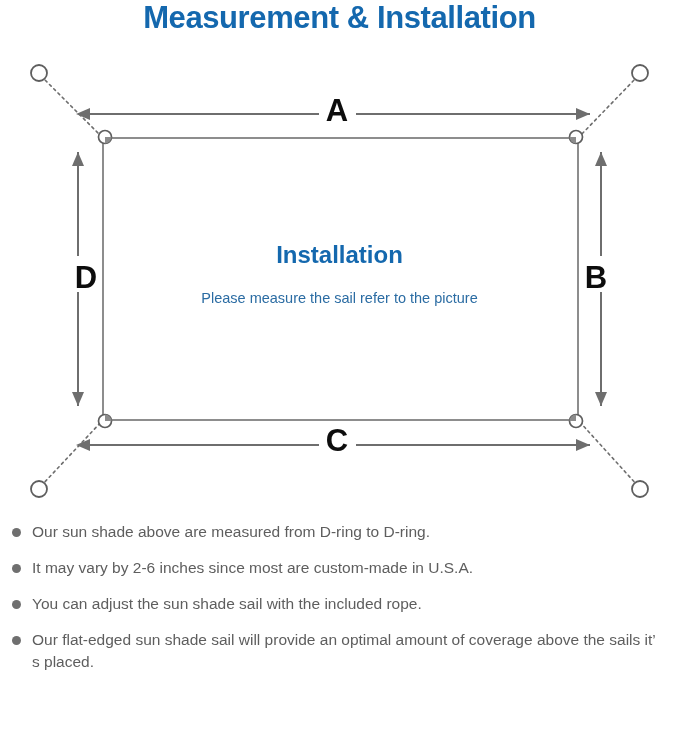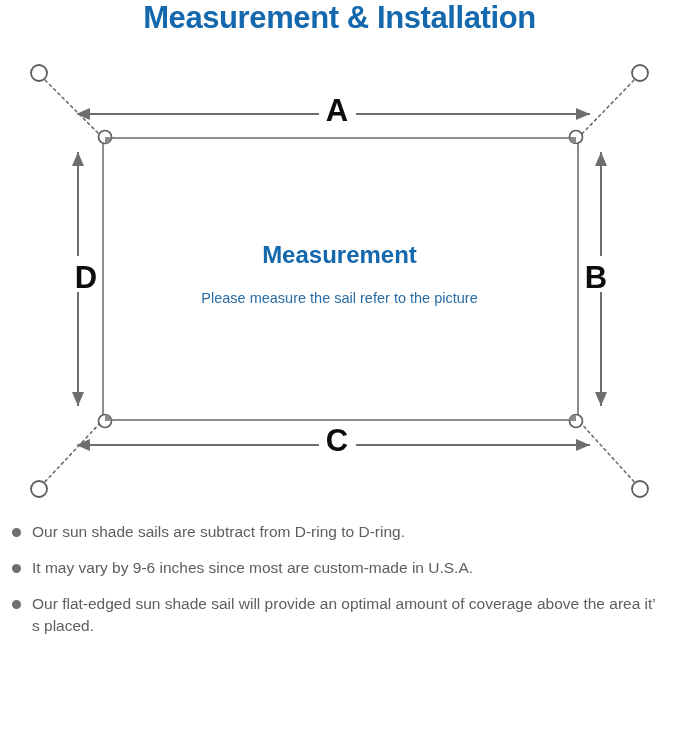--- a/index.html
+++ b/index.html
@@ -180,42 +180,46 @@
       <line x1="356" y1="401" x2="590" y2="401" marker-end="url(#arrR)"></line>
 
       <line x1="78" y1="212" x2="78" y2="108" marker-end="url(#arrR)"></line>
       <line x1="78" y1="248" x2="78" y2="362" marker-end="url(#arrR)"></line>
 
       <line x1="601" y1="212" x2="601" y2="108" marker-end="url(#arrR)"></line>
       <line x1="601" y1="248" x2="601" y2="362" marker-end="url(#arrR)"></line>
     </g>
   </svg>
 
-  <div class="sail-label">Measurement</div>
+  <div class="sail-label">Installation</div>
   <div class="sail-sublabel">Please measure the sail refer to the picture</div>
 
   <div class="dim-letter dim-a">A</div>
   <div class="dim-letter dim-b">B</div>
   <div class="dim-letter dim-c">C</div>
   <div class="dim-letter dim-d">D</div>
 
   <div class="notes">
 
     <div class="note-row">
       <span class="note-bullet"></span>
-      <span class="note-text">Our sun shade sails are subtract from D-ring to D-ring.</span>
-    </div>
-
-    <div class="note-row">
-      <span class="note-bullet"></span>
-      <span class="note-text">It may vary by 9-6 inches since most are custom-made in U.S.A.</span>
-    </div>
-
-
-
-    <div class="note-row">
-      <span class="note-bullet"></span>
-      <span class="note-text">Our flat-edged sun shade sail will provide an optimal amount of coverage above the area it’ s placed.</span>
+      <span class="note-text">Our sun shade above are measured from D-ring to D-ring.</span>
+    </div>
+
+    <div class="note-row">
+      <span class="note-bullet"></span>
+      <span class="note-text">It may vary by 2-6 inches since most are custom-made in U.S.A.</span>
+    </div>
+
+
+    <div class="note-row">
+      <span class="note-bullet"></span>
+      <span class="note-text">You can adjust the sun shade sail with the included rope.</span>
+    </div>
+
+    <div class="note-row">
+      <span class="note-bullet"></span>
+      <span class="note-text">Our flat-edged sun shade sail will provide an optimal amount of coverage above the sails it’ s placed.</span>
     </div>
 
   </div>
 
 </div>
 
 </body></html>

